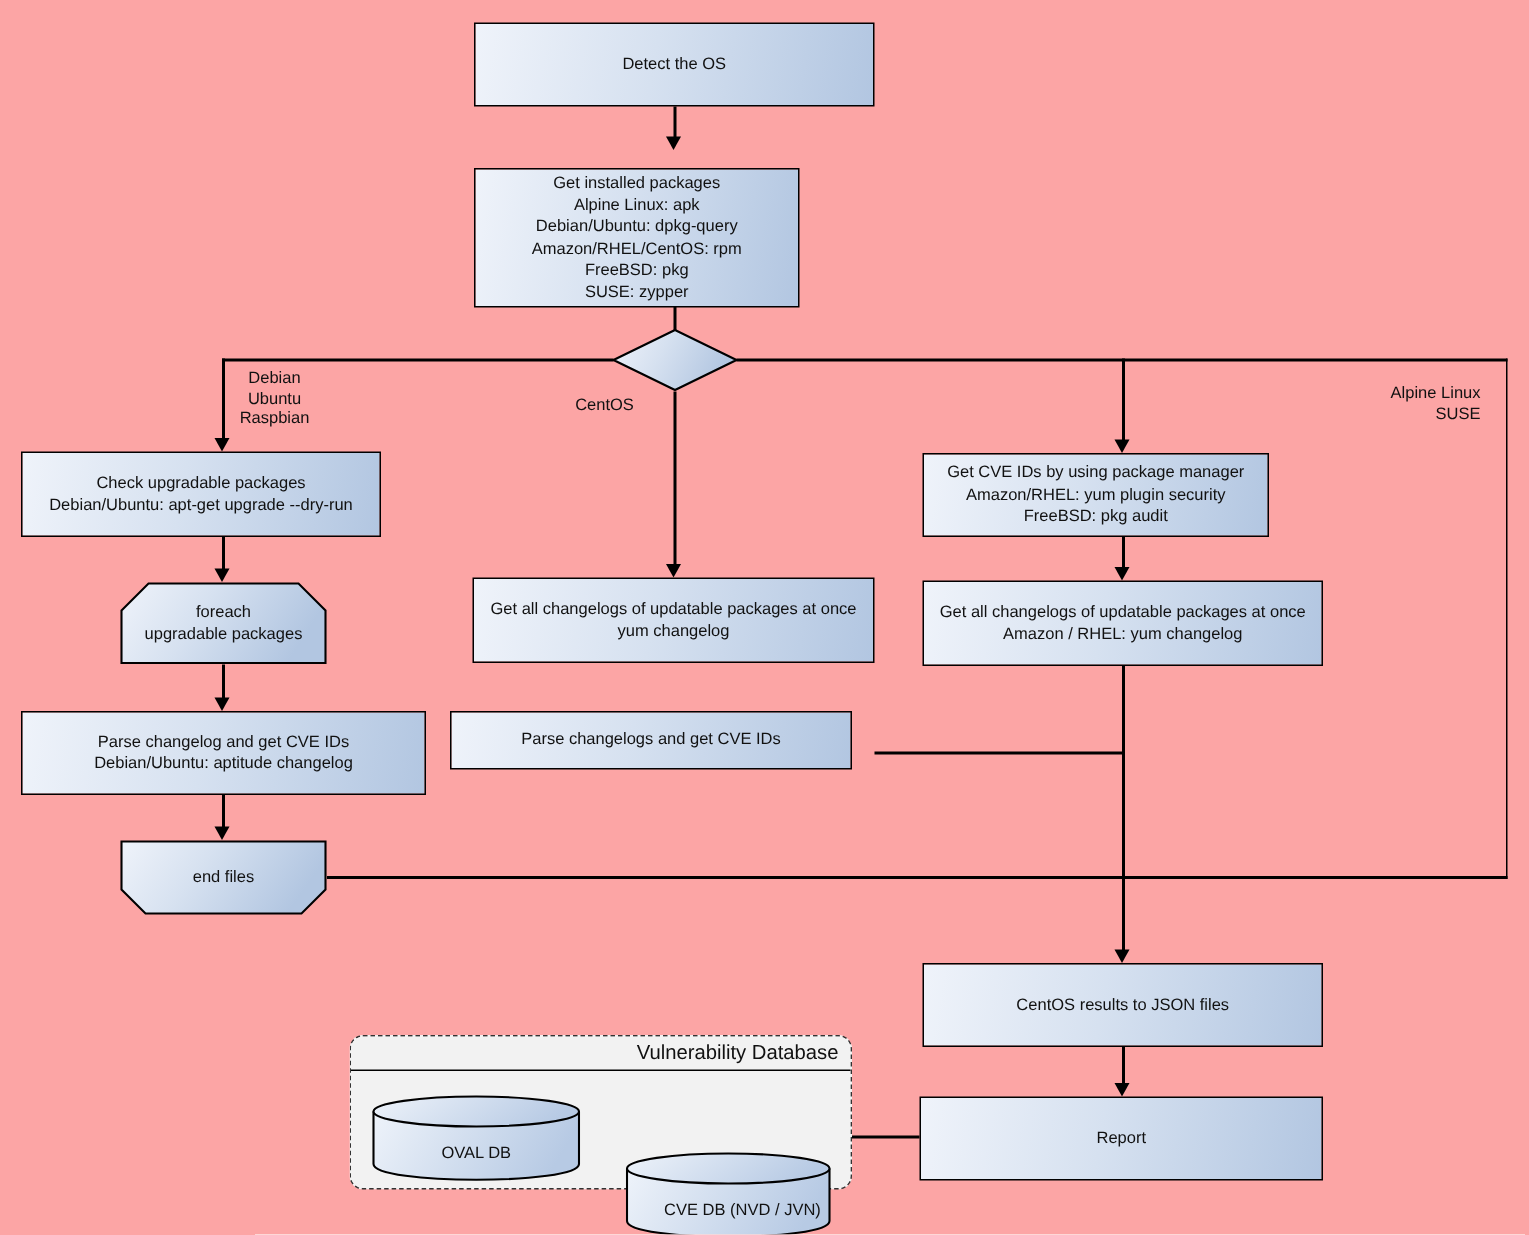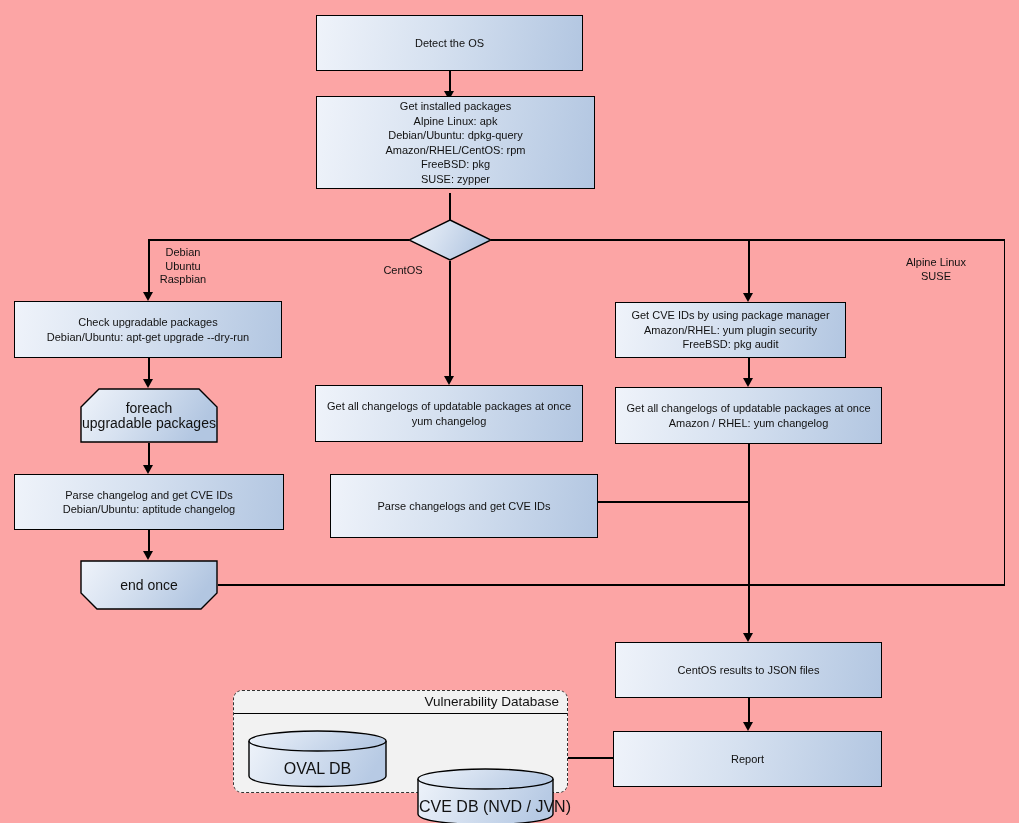--- a/index.html
+++ b/index.html
@@ -13,21 +13,21 @@
     background:linear-gradient(100deg,#eff3fa 0%,#d6e1f0 45%,#b2c6e1 100%);
     border:1.4px solid #000; box-sizing:border-box;
     font-size:11px; line-height:14.5px; text-align:center;
   }
   .node .line { white-space:nowrap; }
   .shape { position:absolute; }
   .shape svg { position:absolute; left:0; top:0; }
   .shape .txt {
     position:absolute; left:0; right:0; top:0; bottom:0;
     display:flex; flex-direction:column; justify-content:center; align-items:center;
-    font-size:14px; line-height:14.5px; text-align:center;
+    font-size:11px; line-height:14.5px; text-align:center;
   }
   .shape .txt .line { white-space:nowrap; }
   .vline { position:absolute; width:1.5px; background:#000; }
   .hline { position:absolute; height:1.5px; background:#000; }
   .arrow-down {
     position:absolute; width:0; height:0;
     border-left:5px solid transparent; border-right:5px solid transparent;
     border-top:9px solid #000;
   }
   .blabel { position:absolute; font-size:11px; line-height:13.5px; }
@@ -35,21 +35,21 @@
     position:absolute; background:#f2f2f2;
     border:1.6px dashed #333; border-radius:9px; box-sizing:border-box;
   }
   .group-title {
     height:22px; line-height:22px; border-bottom:1.3px solid #000;
     text-align:right; padding-right:8px; font-size:13.5px; color:#111;
   }
   .cyl-label {
     position:absolute; left:0; right:0; top:20px; bottom:0;
     display:flex; justify-content:center; align-items:center;
-    font-size:16px; white-space:nowrap;
+    font-size:11px; white-space:nowrap;
   }
 </style>
 </head>
 <body>
 
 <div id="canvas">
 
   <svg width="0" height="0" style="position:absolute">
     <defs>
       <linearGradient id="boxGrad" x1="0" y1="0" x2="1" y2="0.25">
@@ -104,21 +104,21 @@
 
   <div class="vline" style="left:748px;top:698px;height:24px"></div>
   <div class="arrow-down" style="left:743px;top:722px"></div>
 
   <div class="hline" style="left:567px;top:757px;width:46px"></div>
 
   <div class="node" style="left:316px;top:15px;width:267px;height:56px">
     <div class="line">Detect the OS</div>
   </div>
 
-  <div class="node" style="left:316px;top:96px;width:279px;height:93px">
+  <div class="node" style="left:316px;top:112px;width:217px;height:93px">
     <div class="line">Get installed packages</div>
     <div class="line">Alpine Linux: apk</div>
     <div class="line">Debian/Ubuntu: dpkg-query</div>
     <div class="line">Amazon/RHEL/CentOS: rpm</div>
     <div class="line">FreeBSD: pkg</div>
     <div class="line">SUSE: zypper</div>
   </div>
 
   <div class="shape" style="left:408px;top:219px;width:84px;height:42px">
     <svg width="84" height="42" viewBox="0 0 84 42">
@@ -127,26 +127,26 @@
   </div>
 
   <div class="blabel" style="left:140px;top:246px;width:86px;text-align:center">
     <div>Debian</div>
     <div>Ubuntu</div>
     <div>Raspbian</div>
   </div>
   <div class="blabel" style="left:363px;top:264px;width:80px;text-align:center">
     <div>CentOS</div>
   </div>
-  <div class="blabel" style="left:885px;top:256px;width:102px;text-align:center">
+  <div class="blabel" style="left:885px;top:256px;width:102px;text-align:right">
     <div>Alpine Linux</div>
     <div>SUSE</div>
   </div>
 
-  <div class="node" style="left:14px;top:301px;width:268px;height:57px">
+  <div class="node" style="left:14px;top:301px;width:240px;height:57px">
     <div class="line">Check upgradable packages</div>
     <div class="line">Debian/Ubuntu: apt-get upgrade --dry-run</div>
   </div>
 
   <div class="shape" style="left:80px;top:388px;width:138px;height:55px">
     <svg width="138" height="55" viewBox="0 0 138 55">
       <path d="M1,19 L19,1 L119,1 L137,19 L137,54 L1,54 Z" fill="url(#boxGrad)" stroke="#000" stroke-width="1.4"></path>
     </svg>
     <div class="txt">
       <div class="line">foreach</div>
@@ -157,30 +157,30 @@
   <div class="node" style="left:14px;top:474px;width:270px;height:56px">
     <div class="line">Parse changelog and get  CVE IDs</div>
     <div class="line">Debian/Ubuntu: aptitude changelog</div>
   </div>
 
   <div class="shape" style="left:80px;top:560px;width:138px;height:50px">
     <svg width="138" height="50" viewBox="0 0 138 50">
       <path d="M1,1 L137,1 L137,33 L121,49 L17,49 L1,33 Z" fill="url(#boxGrad)" stroke="#000" stroke-width="1.4"></path>
     </svg>
     <div class="txt">
-      <div class="line">end once</div>
+      <div class="line">end files</div>
     </div>
   </div>
 
   <div class="node" style="left:315px;top:385px;width:268px;height:57px">
     <div class="line">Get all changelogs of updatable packages at once</div>
     <div class="line">yum changelog</div>
   </div>
 
-  <div class="node" style="left:330px;top:474px;width:268px;height:64px">
+  <div class="node" style="left:300px;top:474px;width:268px;height:39px">
     <div class="line">Parse changelogs and get CVE IDs</div>
   </div>
 
   <div class="node" style="left:615px;top:302px;width:231px;height:56px">
     <div class="line">Get CVE IDs by using package manager</div>
     <div class="line">Amazon/RHEL: yum plugin security</div>
     <div class="line">FreeBSD: pkg audit</div>
   </div>
 
   <div class="node" style="left:615px;top:387px;width:267px;height:57px">

